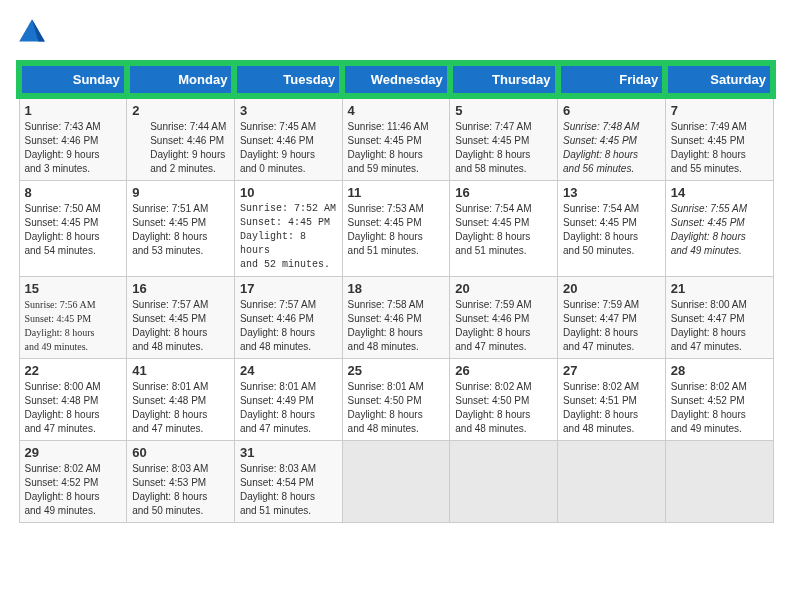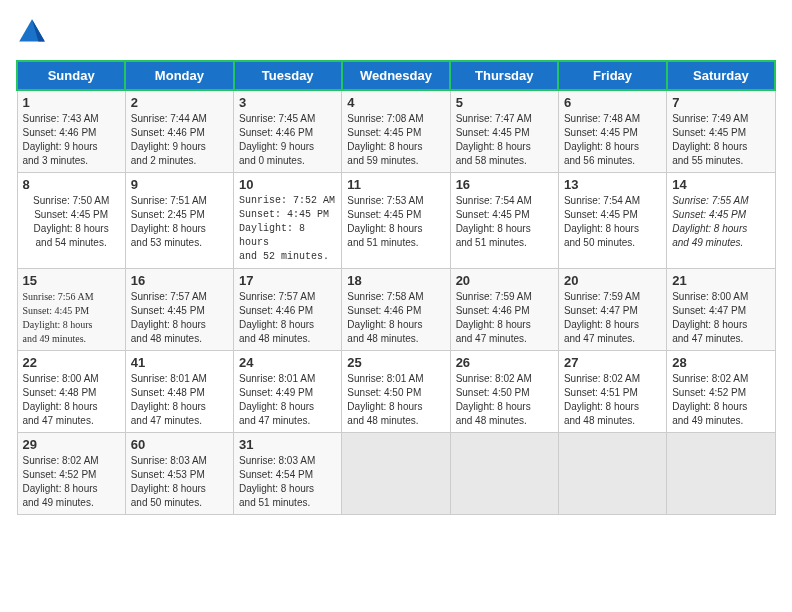--- a/index.html
+++ b/index.html
@@ -56,22 +56,22 @@
       width: 100%;
       border-collapse: collapse;
       table-layout: fixed;
     }
     thead tr th {
       background: #1a73c8;
       color: #fff;
       font-size: 13px;
       font-weight: bold;
       padding: 6px 4px;
-      text-align: center;
-      border: 2px solid #22c55e;
+      text-align: right;
+      border: 6px solid #22c55e;
     }
     tbody tr td {
       border: 1px solid #ccc;
       vertical-align: top;
       padding: 4px 5px;
       font-size: 10.5px;
       color: #333;
       height: 80px;
       background: #fff;
     }
@@ -130,73 +130,73 @@
   <tr>
         <td>
           <span class="day-num">1</span>
           <div class="day-info" style="white-space: pre-line;">Sunrise: 7:43 AM
 Sunset: 4:46 PM
 Daylight: 9 hours
 and 3 minutes.</div>
         </td>
         <td>
           <span class="day-num">2</span>
-          <div class="day-info" style="white-space: pre-line;">Sunrise: 7:44 AM
+          <div class="day-info" style="white-space: pre-line; margin-left: 18px;">Sunrise: 7:44 AM
 Sunset: 4:46 PM
 Daylight: 9 hours
 and 2 minutes.</div>
         </td>
         <td>
           <span class="day-num">3</span>
           <div class="day-info" style="white-space: pre-line;">Sunrise: 7:45 AM
 Sunset: 4:46 PM
 Daylight: 9 hours
 and 0 minutes.</div>
         </td>
         <td>
           <span class="day-num">4</span>
-          <div class="day-info" style="white-space: pre-line;">Sunrise: 7:08 AM
+          <div class="day-info" style="white-space: pre-line;">Sunrise: 11:46 AM
 Sunset: 4:45 PM
 Daylight: 8 hours
 and 59 minutes.</div>
         </td>
         <td>
           <span class="day-num">5</span>
           <div class="day-info" style="white-space: pre-line;">Sunrise: 7:47 AM
 Sunset: 4:45 PM
 Daylight: 8 hours
 and 58 minutes.</div>
         </td>
         <td>
           <span class="day-num">6</span>
-          <div class="day-info" style="white-space: pre-line;">Sunrise: 7:48 AM
+          <div class="day-info" style="white-space: pre-line; font-style: italic;">Sunrise: 7:48 AM
 Sunset: 4:45 PM
 Daylight: 8 hours
 and 56 minutes.</div>
         </td>
         <td>
           <span class="day-num">7</span>
           <div class="day-info" style="white-space: pre-line;">Sunrise: 7:49 AM
 Sunset: 4:45 PM
 Daylight: 8 hours
 and 55 minutes.</div>
         </td>
       </tr>
       <tr>
         <td>
           <span class="day-num">8</span>
-          <div class="day-info" style="white-space: pre-line; text-align: center;">Sunrise: 7:50 AM
+          <div class="day-info" style="white-space: pre-line;">Sunrise: 7:50 AM
 Sunset: 4:45 PM
 Daylight: 8 hours
 and 54 minutes.</div>
         </td>
         <td>
           <span class="day-num">9</span>
           <div class="day-info" style="white-space: pre-line;">Sunrise: 7:51 AM
-Sunset: 2:45 PM
+Sunset: 4:45 PM
 Daylight: 8 hours
 and 53 minutes.</div>
         </td>
         <td>
           <span class="day-num">10</span>
           <div class="day-info" style="white-space: pre-line; font-family: Liberation Mono, monospace;">Sunrise: 7:52 AM
 Sunset: 4:45 PM
 Daylight: 8 hours
 and 52 minutes.</div>
         </td>

